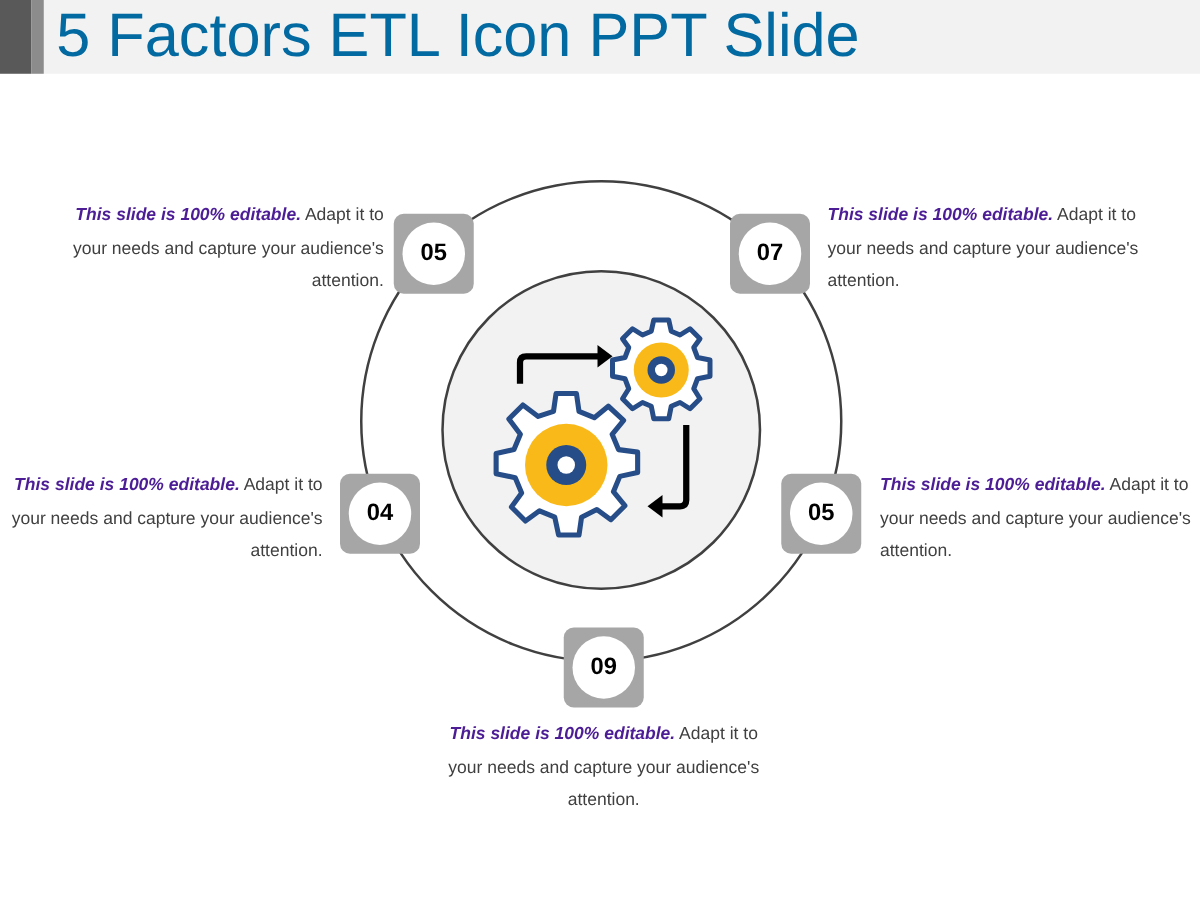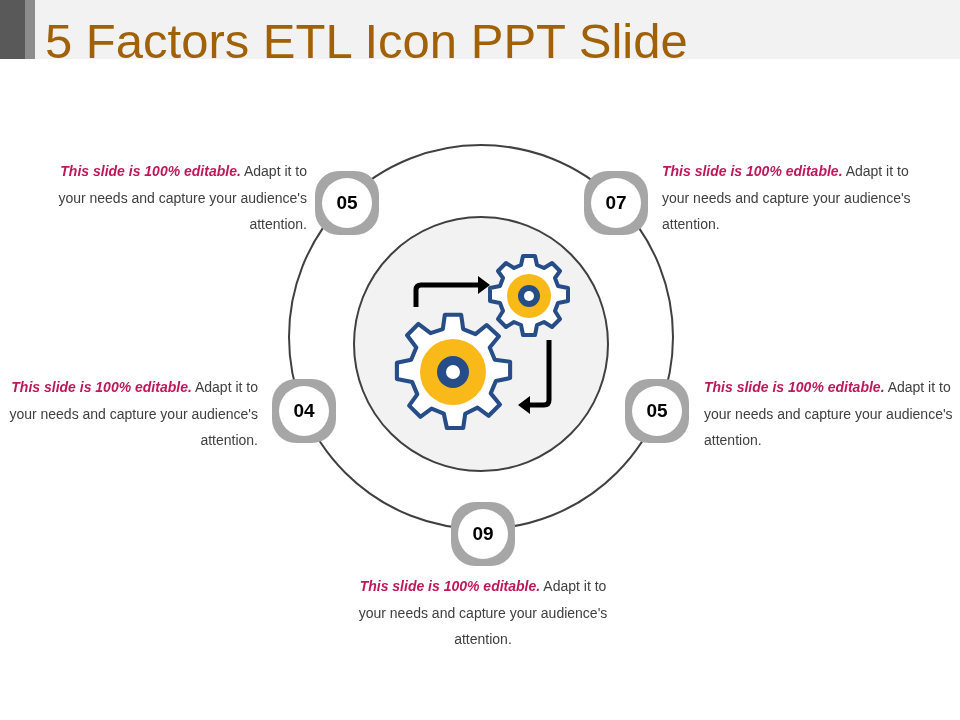--- a/index.html
+++ b/index.html
@@ -1,25 +1,25 @@
 <!DOCTYPE html>
 <html><head>
 <meta charset="utf-8">
 <style>
   html,body{margin:0;padding:0;}
   body{width:960px;height:720px;position:relative;background:#ffffff;overflow:hidden;font-family:"Liberation Sans",sans-serif;}
   .titlebar{position:absolute;left:0;top:0;width:960px;height:59px;background:#f2f2f2;}
   .bar-dark{position:absolute;left:0;top:0;width:25px;height:59px;background:#595959;}
   .bar-mid{position:absolute;left:25px;top:0;width:10px;height:59px;background:#8c8c8c;}
-  .title{position:absolute;left:45px;top:12px;height:59px;line-height:58px;font-size:49px;color:#a16207;white-space:nowrap;}
+  .title{position:absolute;left:45px;top:0;height:59px;line-height:58px;font-size:49px;color:#0369a1;white-space:nowrap;}
   svg.diagram{position:absolute;left:0;top:0;}
-  .badge{position:absolute;width:64px;height:64px;border-radius:24px;background:#a6a6a6;}
+  .badge{position:absolute;width:64px;height:64px;border-radius:8px;background:#a6a6a6;}
   .badge .inner{position:absolute;left:7px;top:7px;width:50px;height:50px;border-radius:50%;background:#fff;text-align:center;line-height:50px;font-weight:bold;font-size:19px;color:#000;}
   .txt{position:absolute;width:250px;font-size:14px;line-height:26.5px;color:#404040;}
-  .txt b{font-style:italic;color:#be185d;}
+  .txt b{font-style:italic;color:#4c1d95;}
   .r{text-align:right;} .l{text-align:left;} .c{text-align:center;}
 </style>
 </head>
 <body>
 
 <div class="titlebar">
   <div class="bar-dark"></div>
   <div class="bar-mid"></div>
   <div class="title">5 Factors ETL Icon PPT Slide</div>
 </div>

